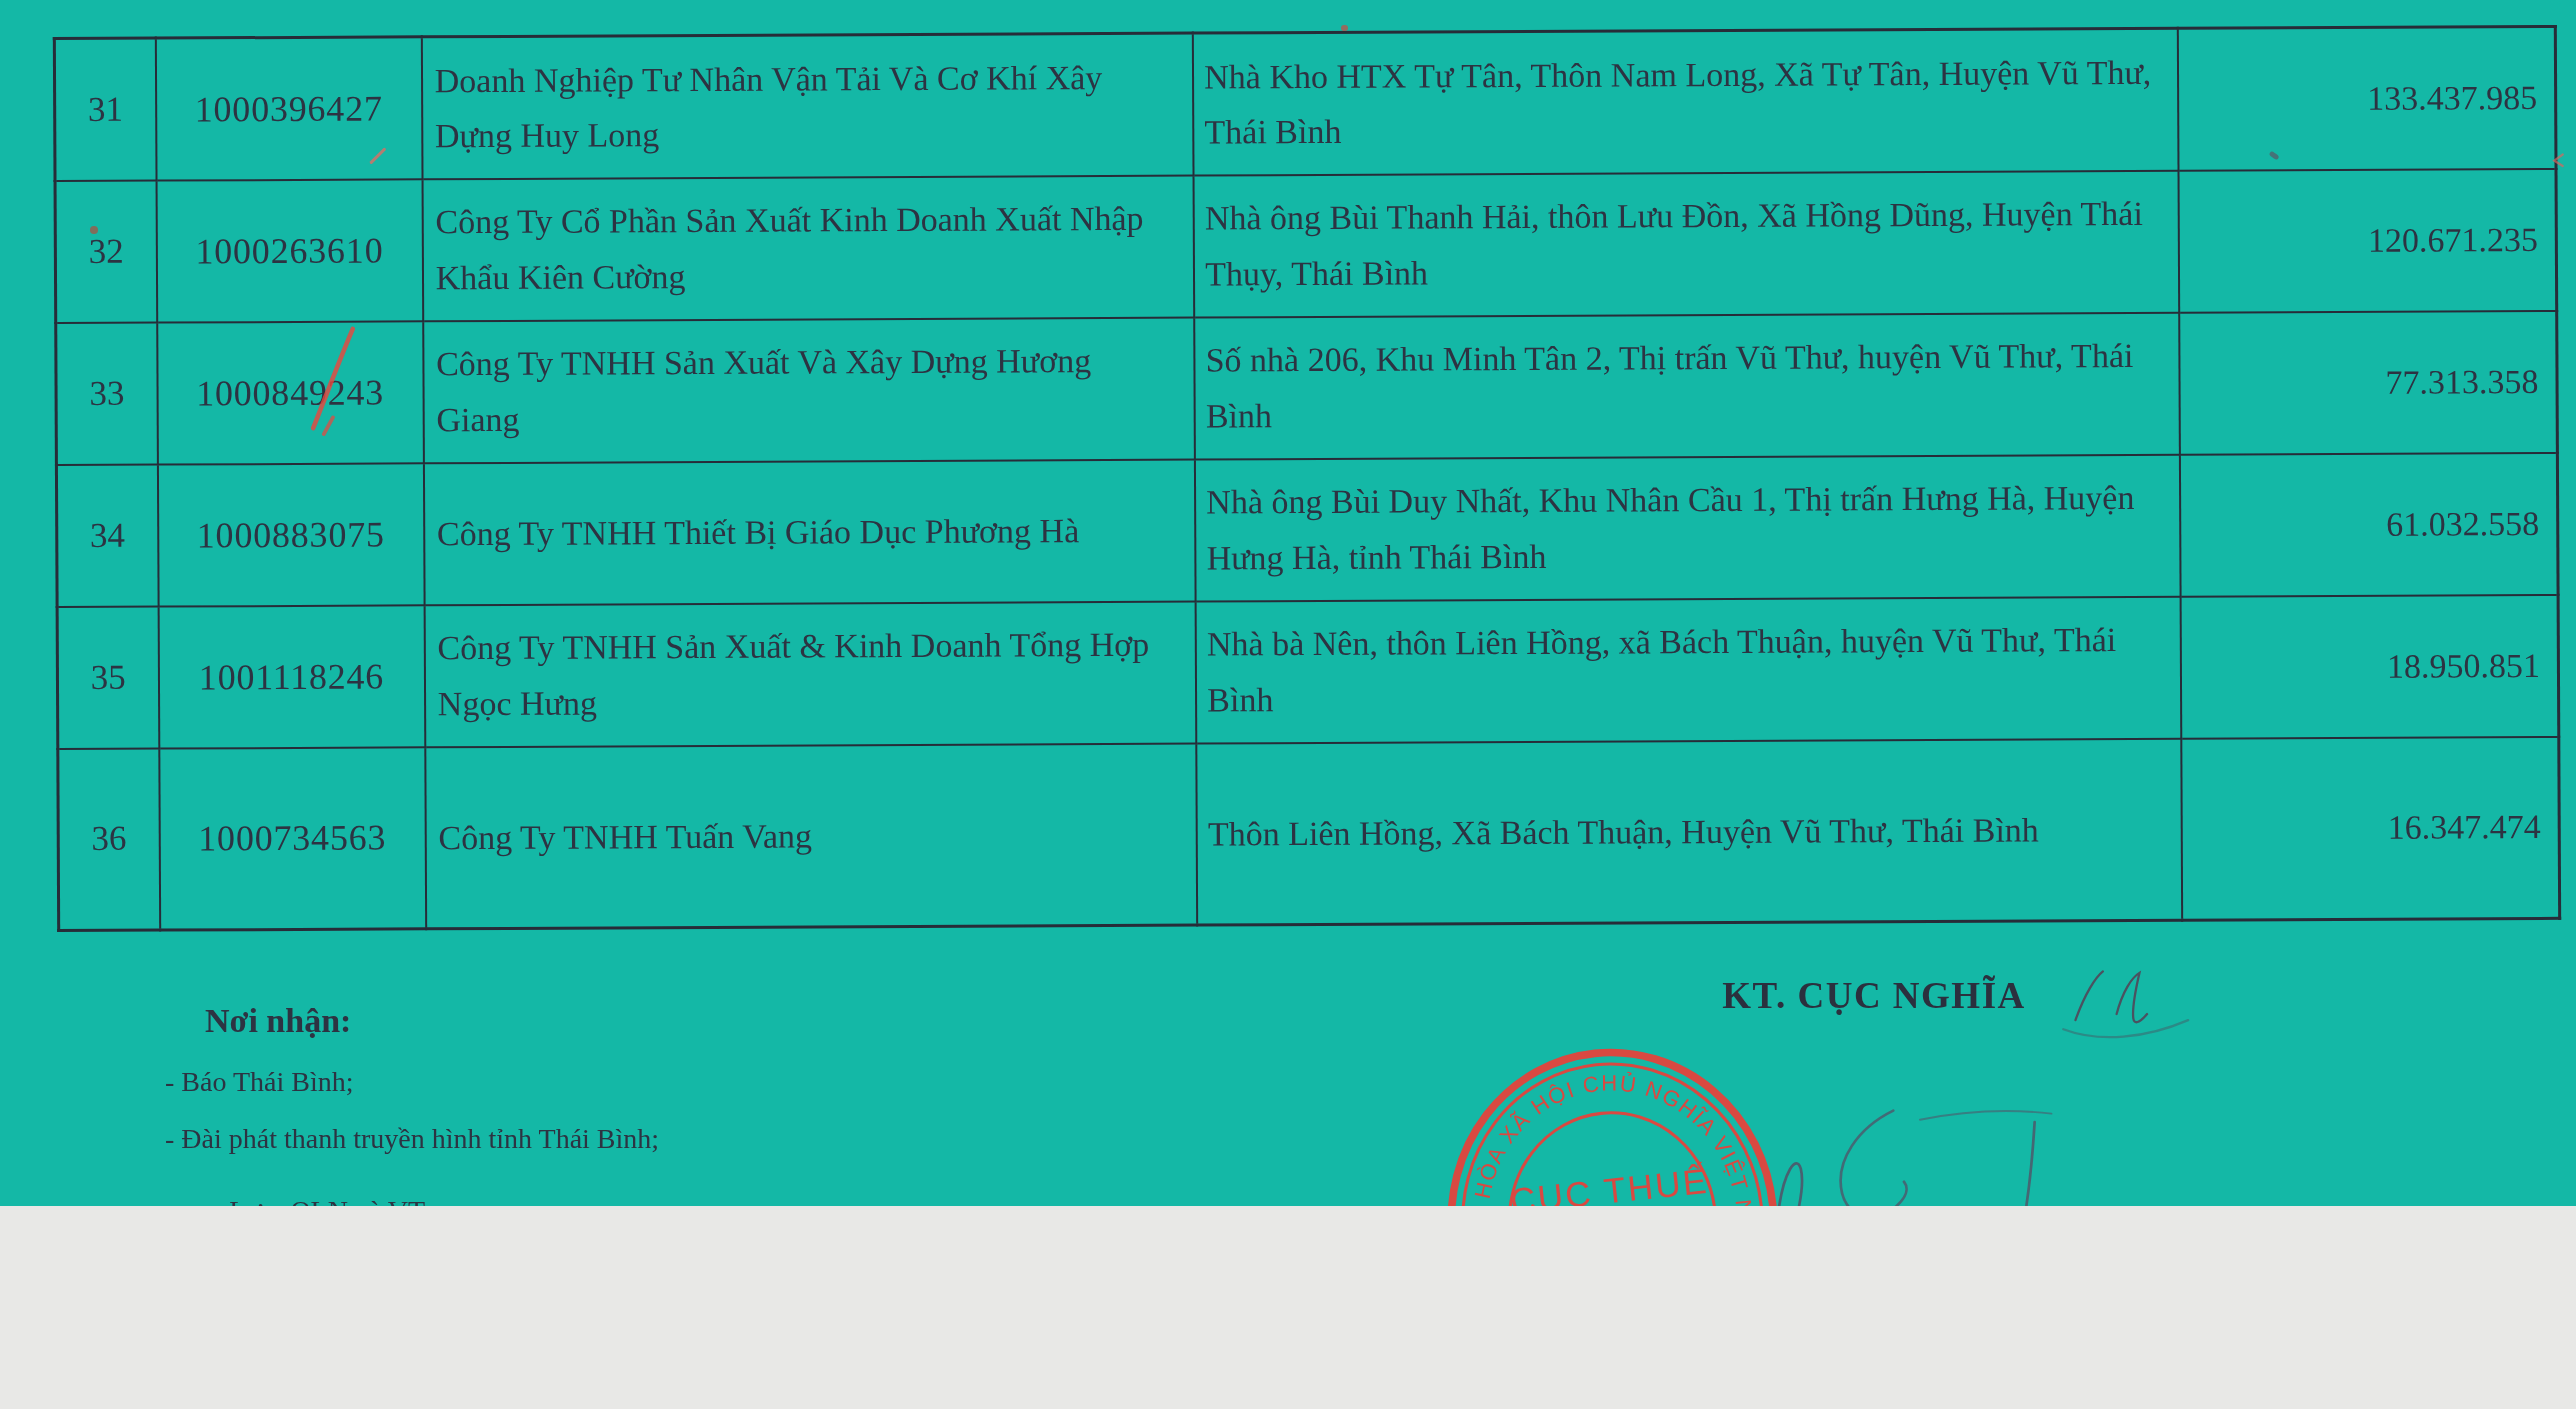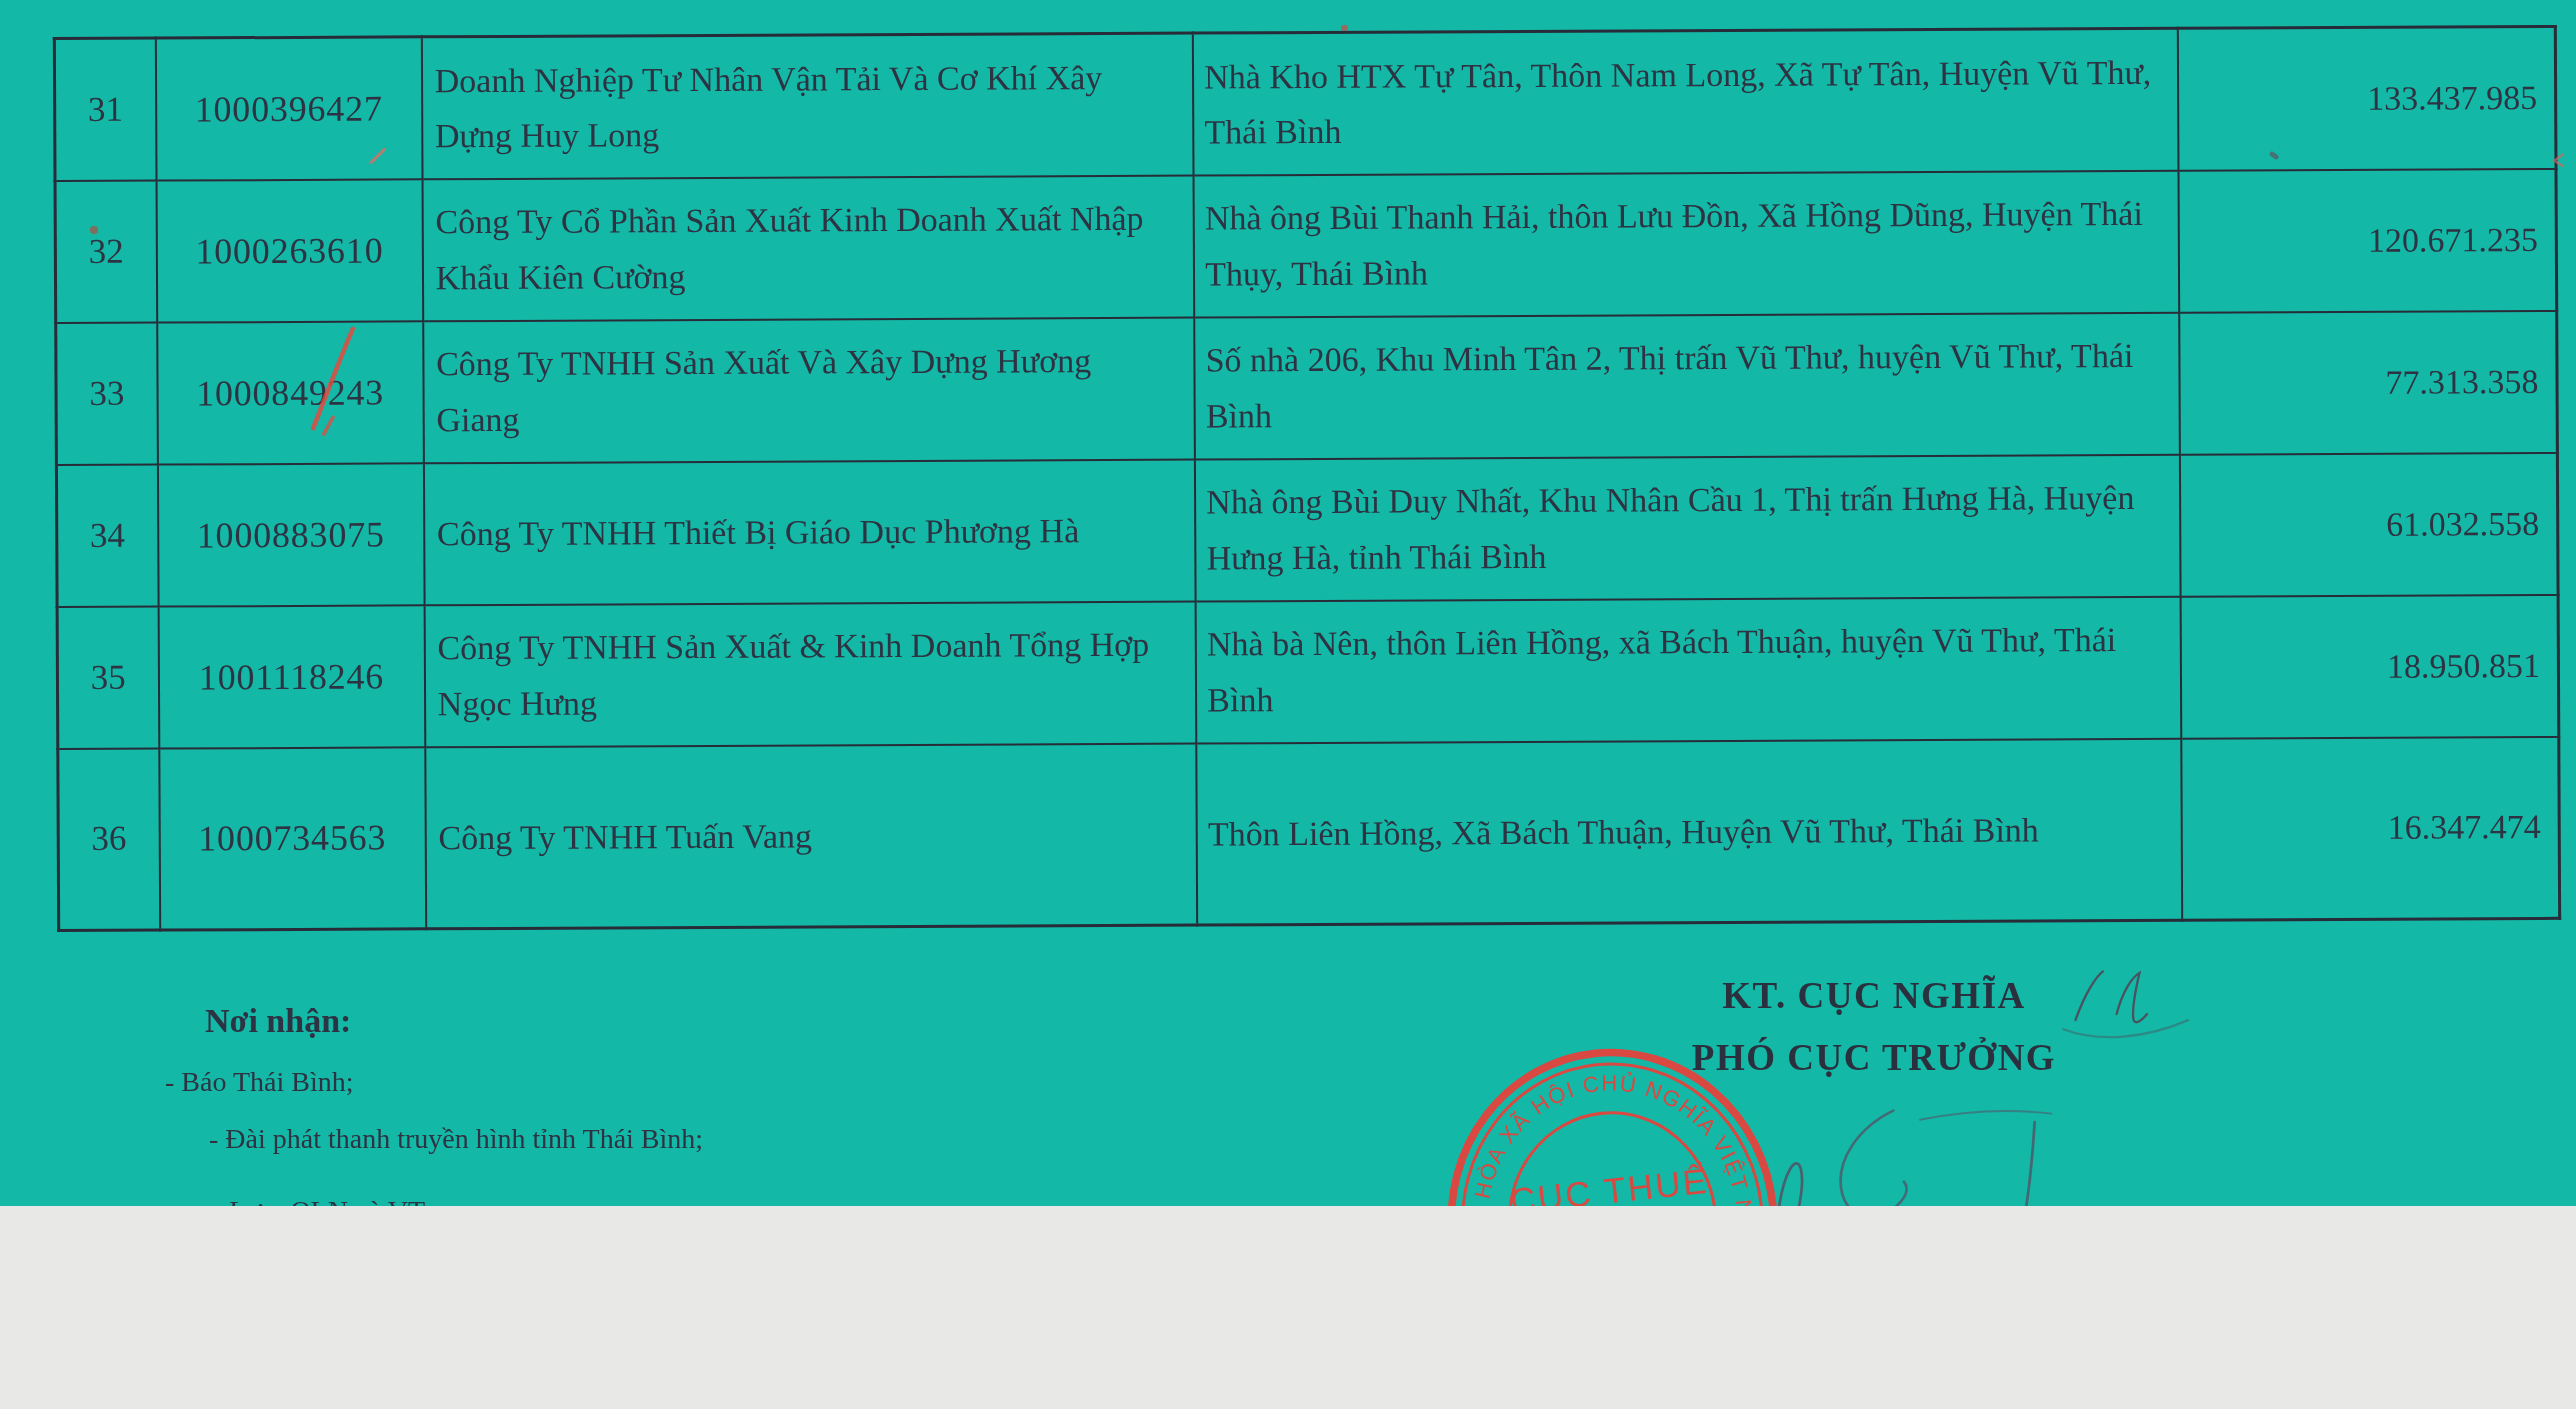--- a/index.html
+++ b/index.html
@@ -15,21 +15,21 @@
   table.debtors tr:last-child{height:182px;}
   td.c-stt{text-align:center;font-size:35px;}
   td.c-id{text-align:center;font-size:36px;letter-spacing:0.8px;}
   td.c-name{font-size:34px;padding:4.6px 20px 4.6px 12.2px;line-height:1.62;}
   td.c-addr{font-size:34px;padding:4.6px 15.3px 4.6px 10.7px;line-height:1.62;}
   td.c-amt{font-size:34px;text-align:right;padding-right:17px;}
   
   .noi-nhan{position:absolute;left:205px;top:1002px;font-weight:bold;font-size:34px;}
   .recip{position:absolute;left:165px;font-size:28px;white-space:nowrap;}
   .recip.r0{top:1066px;}
-  .recip.r1{top:1123px;margin-left:44px;}
+  .recip.r1{top:1123px;}
   .recip.r2{top:1195px;margin-left:48px;}
   
   .sig-titles{
     position:absolute;left:1614px;top:965px;width:520px;text-align:center;
     font-weight:bold;font-size:37px;letter-spacing:1.5px;line-height:1.68;color:#2b303e;
   }
   .signer{position:absolute;left:1722px;top:1305px;font-size:48px;font-weight:bold;letter-spacing:0.8px;color:#2b303e;}
   .stamp-svg{position:absolute;left:1446px;top:1046px;opacity:.93;}
   .sig-strokes{position:absolute;left:1706px;top:1080px;}
   .initials-svg{position:absolute;left:2054px;top:947px;}
@@ -97,21 +97,20 @@
     </table>
   </div>
 
   <div class="noi-nhan">Nơi nhận:</div>
   <div class="recip r0">- Báo Thái Bình;</div>
   <div class="recip r1">- Đài phát thanh truyền hình tỉnh Thái Bình;</div>
   <div class="recip r2">- Lưu: QLN và VT.</div>
 
   <div class="sig-titles">
     <div>KT. CỤC NGHĨA</div>
-    <div>PHÓ CỤC TRƯỞNG</div>
   </div>
 
   <svg class="stamp-svg" width="333" height="352" viewBox="0 0 436 460">
     <defs>
       <path id="arcTop" d="M 65 289 A 163 172 0 1 1 371 289" fill="none"></path>
       <path id="arcBottom" d="M 98 326 A 150 159 0 0 0 338 326" fill="none"></path>
     </defs>
     <g transform="rotate(-6 218 230)" fill="none" stroke="#e8413a">
       <ellipse cx="218" cy="230" rx="211" ry="222" stroke-width="10"></ellipse>
       <ellipse cx="218" cy="230" rx="196" ry="207" stroke-width="4"></ellipse>

